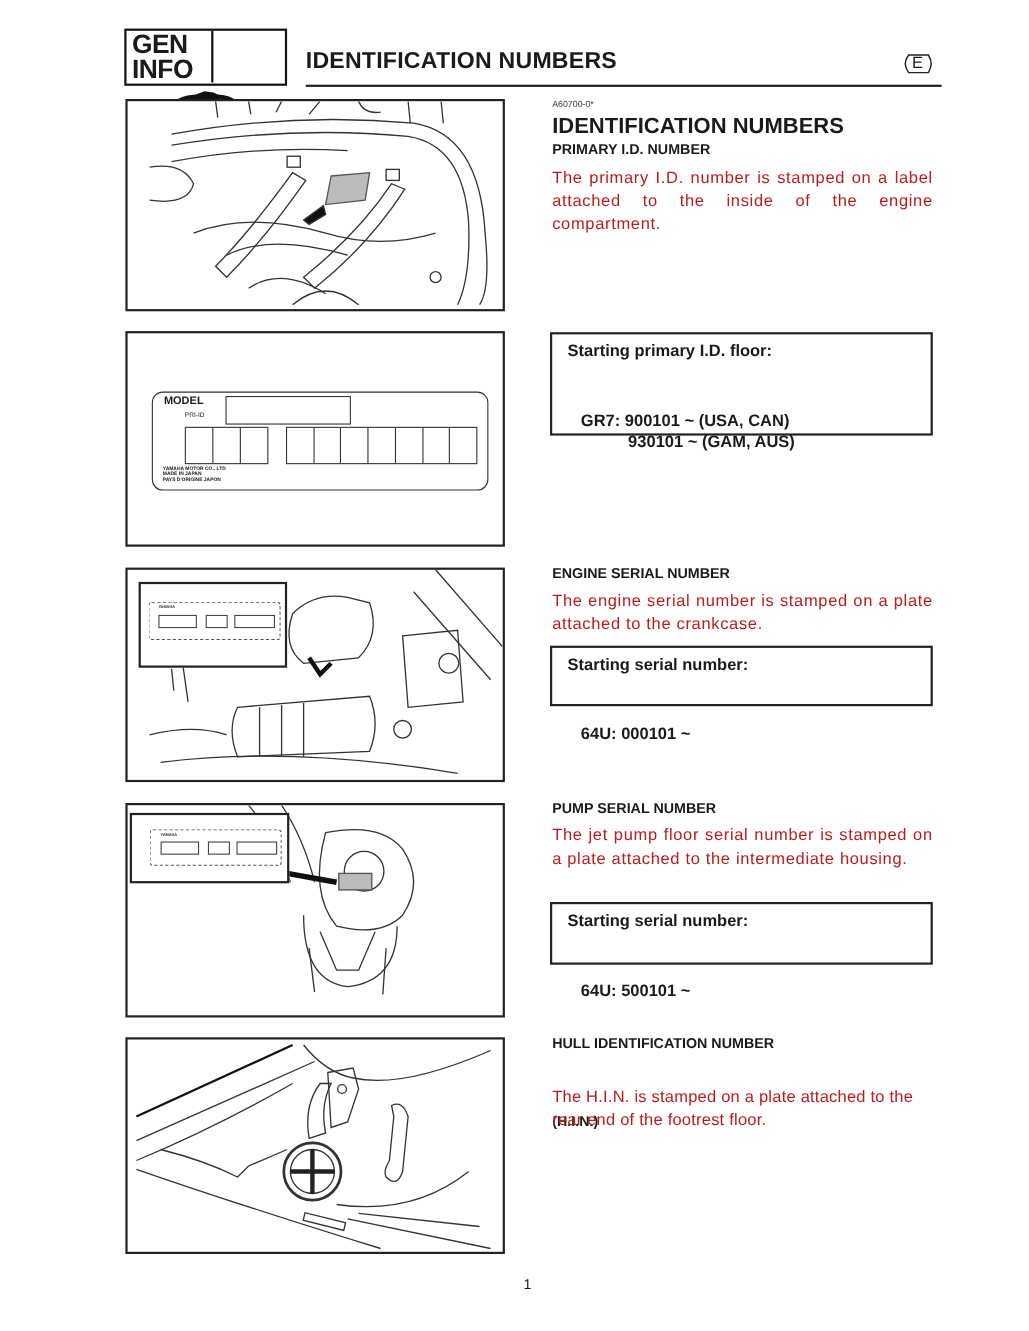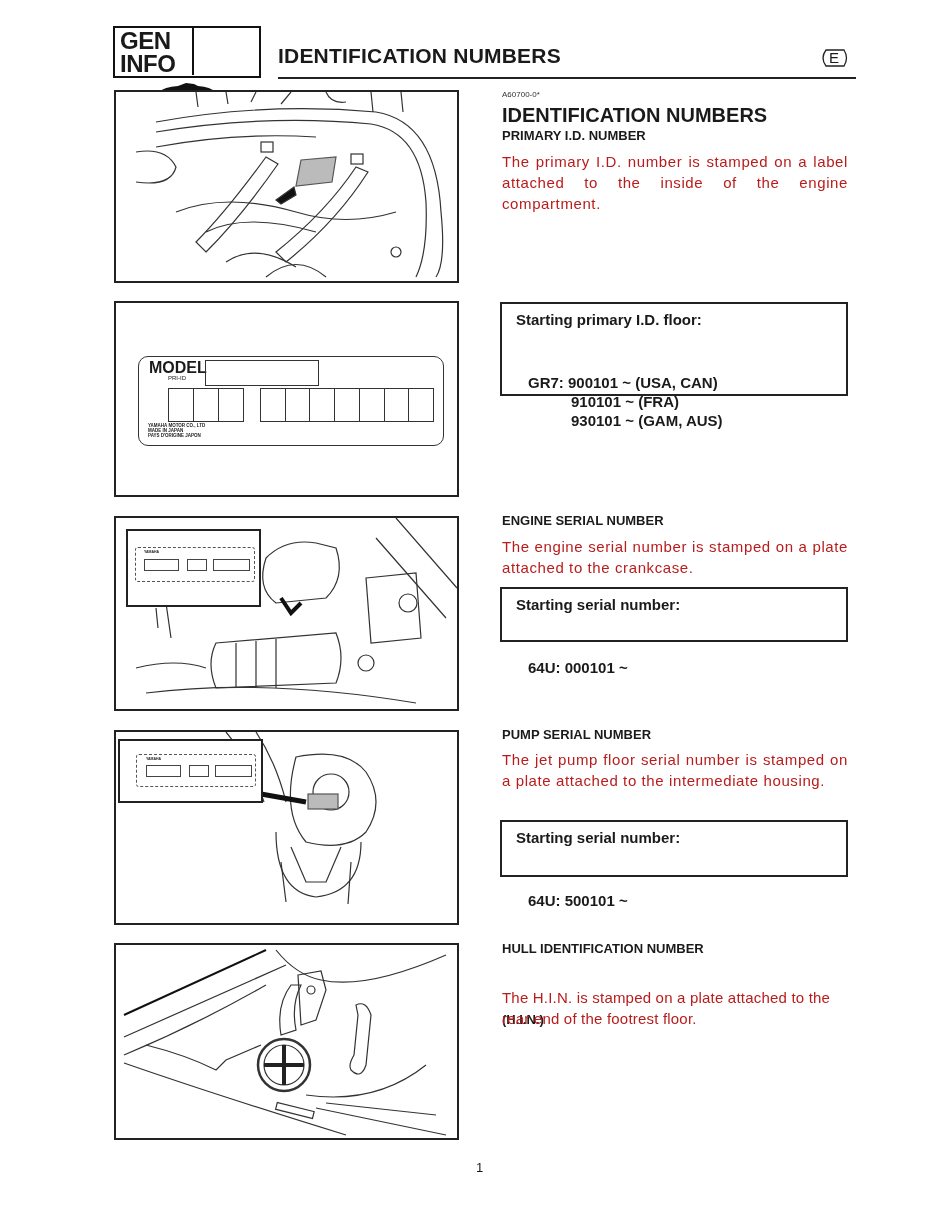--- a/index.html
+++ b/index.html
@@ -50,21 +50,20 @@
 
 <div class="abs code">A60700-0*</div>
 <div class="abs h1">IDENTIFICATION NUMBERS</div>
 
 <div class="abs h2" style="left:502px;top:128px;">PRIMARY I.D. NUMBER</div>
 <div class="abs para" style="left:502px;top:151px;width:346px;text-align:justify;">The primary I.D. number is stamped on a label attached to the inside of the engine compartment.</div>
 
 <div class="abs spec-box" style="left:500px;top:302px;width:348px;height:94px;">
   <div>Starting primary I.D. floor:</div>
   <div class="ind">GR7: 900101 ~ (USA, CAN)</div>
-  <div class="ind2">910101 ~ (FRA)</div>
   <div class="ind2">930101 ~ (GAM, AUS)</div>
 </div>
 
 <div class="abs h2" style="left:502px;top:513px;">ENGINE SERIAL NUMBER</div>
 <div class="abs para" style="left:502px;top:536px;width:346px;text-align:justify;">The engine serial number is stamped on a plate attached to the crankcase.</div>
 <div class="abs spec-box" style="left:500px;top:587px;width:348px;height:55px;">
   <div>Starting serial number:</div>
   <div class="ind">64U: 000101 ~</div>
 </div>
 
@@ -94,21 +93,21 @@
     <path d="M20 60 Q50 55 60 75 Q55 95 20 90"></path>
     <path d="M60 120 Q110 100 180 120 Q230 135 280 120"></path>
     <path d="M90 140 Q130 120 200 140"></path>
     <path d="M110 170 Q140 150 180 175 M150 185 Q180 160 210 185"></path>
     <circle cx="280" cy="160" r="5"></circle>
   </svg>
 </div>
 
 <div class="abs fig" style="left:114px;top:301px;width:345px;height:196px;">
   <div class="abs" style="left:22px;top:53px;width:304px;height:88px;border:1.5px solid #333;border-radius:10px;"></div>
-  <div class="abs" style="left:33px;top:56px;font-weight:bold;font-size:16px;">MODEL</div>
+  <div class="abs" style="left:33px;top:56px;font-weight:bold;font-size:10px;">MODEL</div>
   <div class="abs" style="left:52px;top:72px;font-size:6px;">PRI-ID</div>
   <div class="abs" style="left:89px;top:57px;width:112px;height:24px;border:1.5px solid #333;"></div>
   <div class="abs" style="left:52px;top:85px;width:74px;height:32px;border:1.5px solid #333;display:flex;">
     <div style="flex:1;border-right:1px solid #333"></div>
       <div style="flex:1;border-right:1px solid #333"></div>
       <div style="flex:1"></div>
   </div>
   <div class="abs" style="left:144px;top:85px;width:172px;height:32px;border:1.5px solid #333;display:flex;">
     <div style="flex:1;border-right:1px solid #333"></div>
       <div style="flex:1;border-right:1px solid #333"></div>

